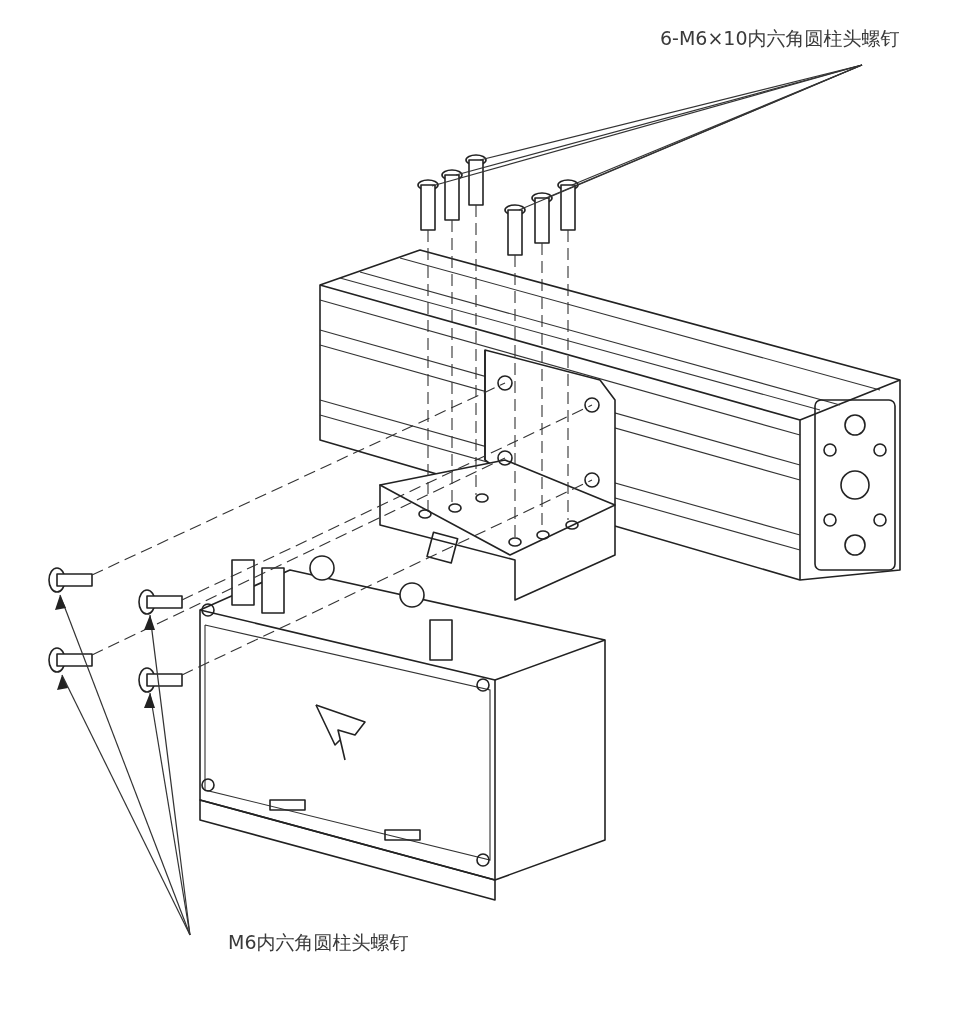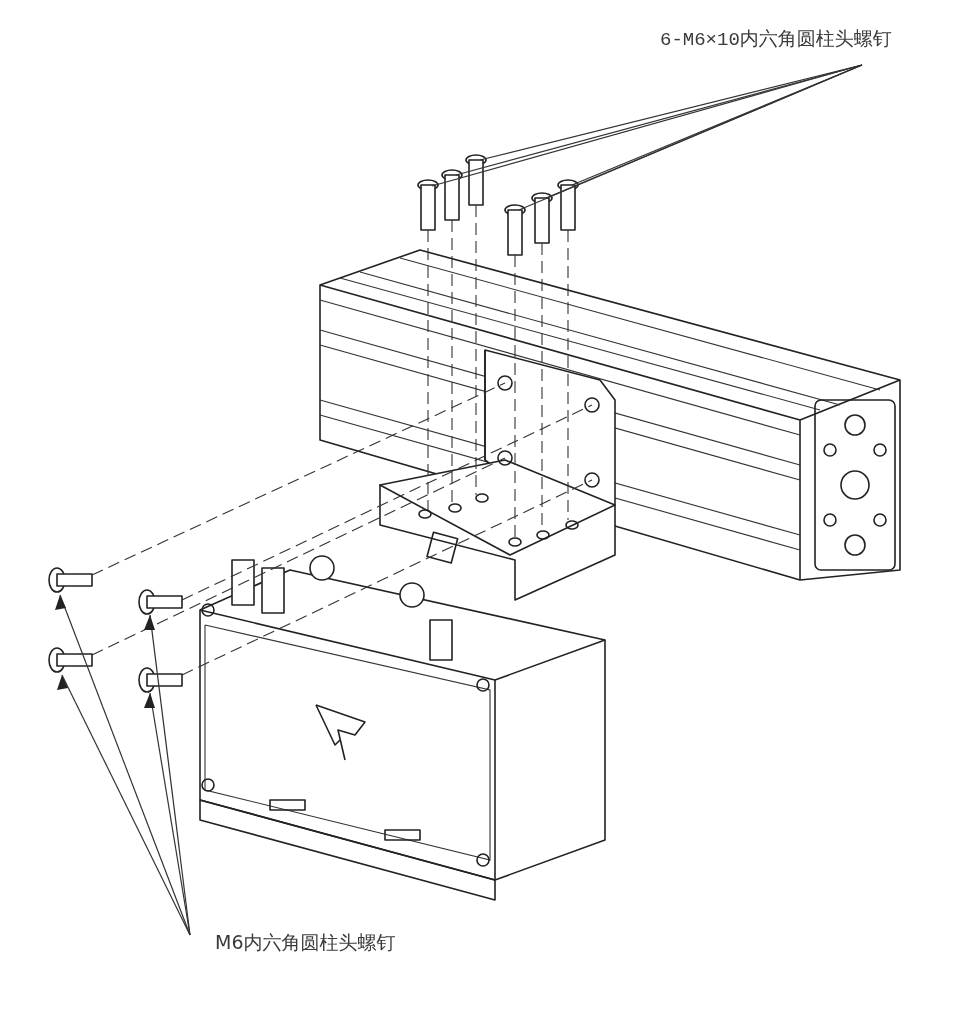--- a/index.html
+++ b/index.html
@@ -1,20 +1,20 @@
 <!DOCTYPE html>
 <html><head>
 <meta charset="utf-8">
 <style>
   html, body { margin: 0; padding: 0; background: #ffffff; }
   body { width: 960px; height: 1020px; position: relative; overflow: hidden; font-family: "DejaVu Sans", sans-serif; }
   svg { position: absolute; left: 0; top: 0; }
   .label { position: absolute; font-size: 19px; color: #3a3a3a; white-space: nowrap; }
-  #label-top { left: 660px; top: 26px; font-family: Liberation Mono, monospace; }
-  #label-bottom { left: 215px; top: 930px; }
+  #label-top { left: 660px; top: 26px; }
+  #label-bottom { left: 228px; top: 930px; }
   .ln { stroke: #222; fill: none; stroke-width: 1.6; stroke-linejoin: round; }
   .lt { stroke: #333; fill: none; stroke-width: 1.1; }
   .dash { stroke: #333; fill: none; stroke-width: 1.1; stroke-dasharray: 12 6; }
   .fillw { fill: #ffffff; }
   .arrow { stroke: #333; stroke-width: 1.2; fill: none; }
   .ahead { fill: #222; }
 </style>
 </head>
 <body>
 

